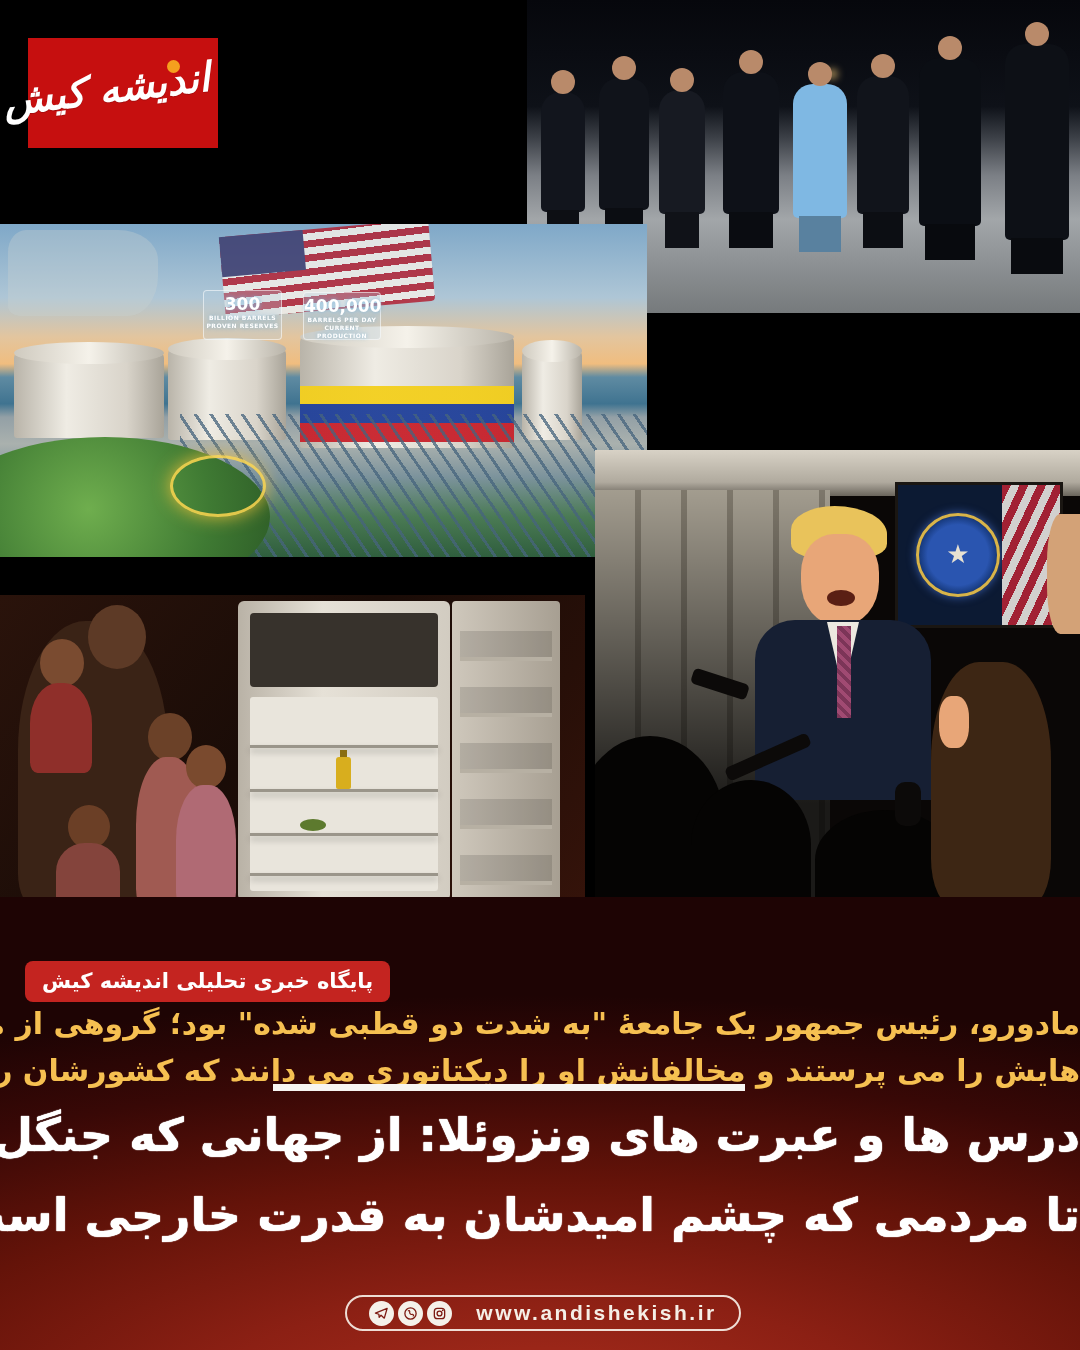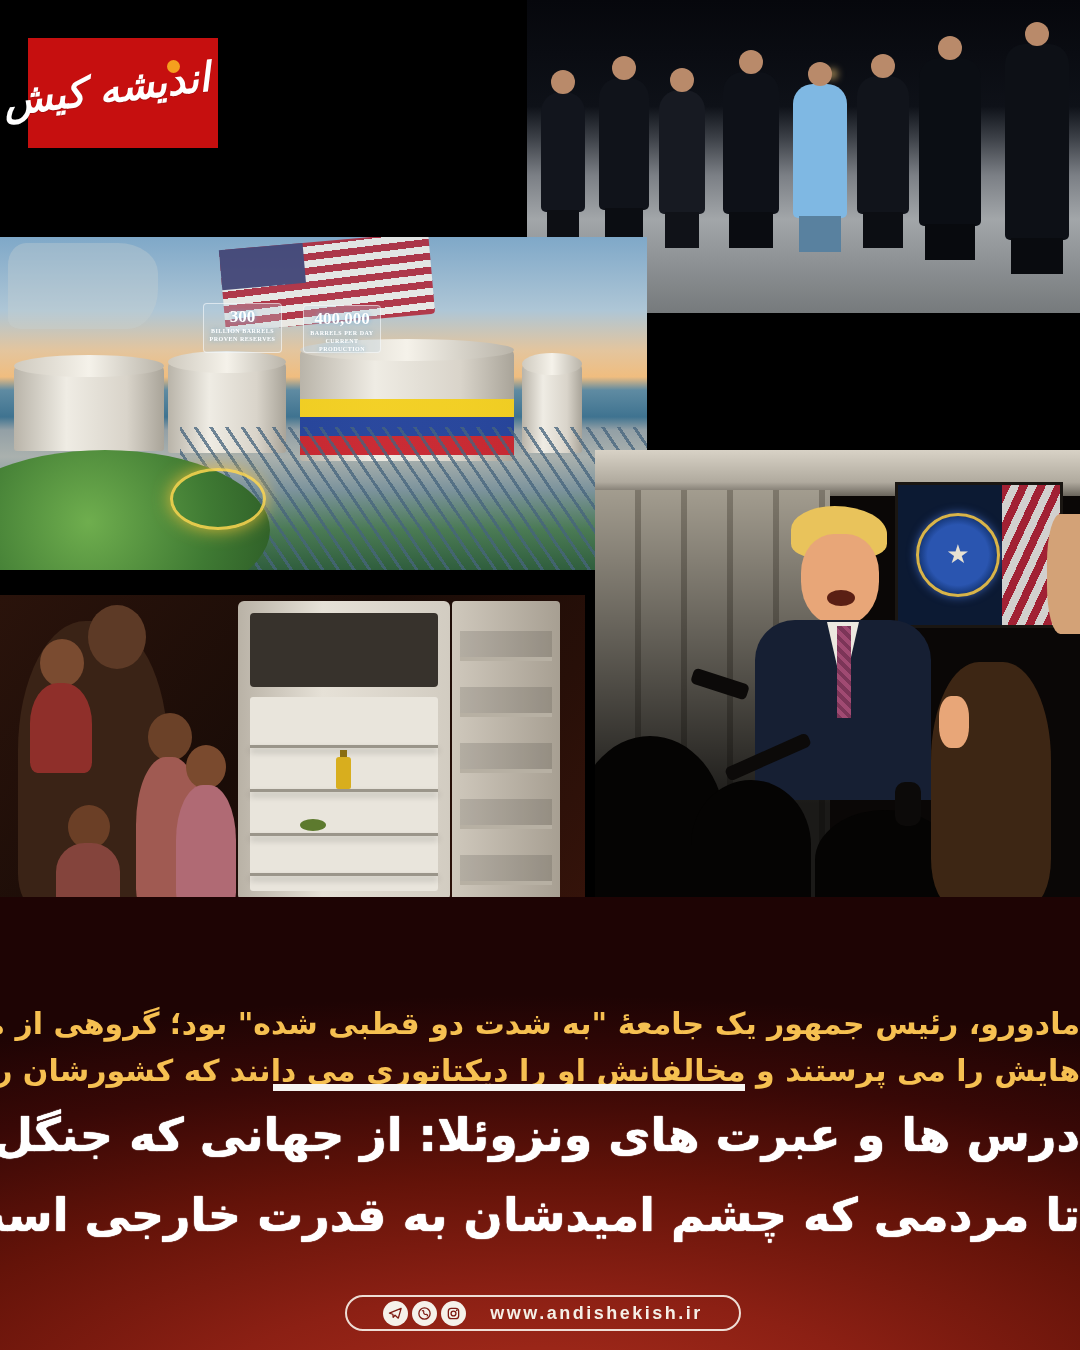--- a/index.html
+++ b/index.html
@@ -19,22 +19,22 @@
   .ph-agents{left:527px;top:0;width:553px;height:313px;overflow:hidden;
     background:linear-gradient(180deg,#06070c 0%,#0e1118 34%,#3c4047 44%,#7b7f85 56%,#a2a6a9 70%,#8d9194 84%,#767a7c 100%);}
   .glow{position:absolute;border-radius:50%;filter:blur(4px);}
   .fig{position:absolute;border-radius:20px 20px 5px 5px;}
   .fig::before{content:"";position:absolute;top:-22px;left:50%;transform:translateX(-50%);
     width:24px;height:24px;border-radius:50%;background:#b98a6a;}
   .fig::after{content:"";position:absolute;bottom:-34px;left:6px;right:6px;height:36px;
     background:inherit;filter:brightness(.7);}
 
   
-  .ph-oil{left:0;top:237px;width:647px;height:333px;overflow:hidden;
-    background:linear-gradient(180deg,#7fa8c8 0%,#aec6d6 22%,#e3c59e 34%,#f0bd7f 42%,#5f8ba2 46%,#3f7390 54%,#93a0a6 58%,#aab1ae 66%,#7c939c 76%,#4a7a54 88%,#2f5e3d 100%);font-family:Liberation Serif, serif;}
+  .ph-oil{left:0;top:224px;width:647px;height:333px;overflow:hidden;
+    background:linear-gradient(180deg,#7fa8c8 0%,#aec6d6 22%,#e3c59e 34%,#f0bd7f 42%,#5f8ba2 46%,#3f7390 54%,#93a0a6 58%,#aab1ae 66%,#7c939c 76%,#4a7a54 88%,#2f5e3d 100%);}
   .tank{position:absolute;background:linear-gradient(90deg,#b9b4a9,#efece4 35%,#d9d4ca 75%,#a9a499);border-radius:6px 6px 3px 3px;}
   .tank::before{content:"";position:absolute;left:0;right:0;top:-10px;height:22px;border-radius:50%;
     background:linear-gradient(90deg,#cfcabf,#f5f2ea 50%,#b9b4a9);}
   .flag-ven{position:absolute;left:0;right:0;bottom:6px;height:56px;
     background:linear-gradient(180deg,#f3cf1d 0 33%,#20409a 33% 66%,#c8222c 66% 100%);opacity:.95;}
   .flag-us{position:absolute;left:222px;top:4px;width:210px;height:82px;transform:rotate(-5deg);
     background:repeating-linear-gradient(178deg,#b22234 0 7px,#f2efe9 7px 14px);opacity:.85;border-radius:4px;}
   .flag-us::before{content:"";position:absolute;left:0;top:0;width:84px;height:40px;background:#3c3b6e;}
   .usmap{position:absolute;left:8px;top:6px;width:150px;height:86px;background:#c9d2d2;opacity:.35;
     border-radius:18px 40px 30px 12px/22px 30px 40px 10px;}
@@ -109,21 +109,21 @@
     font-size:46px;font-weight:bold;white-space:nowrap;text-shadow:0 0 1px #fff,0 0 1px #fff;}
   .h1{top:1108px;} .h2{top:1188px;}
 
   
   .pill{left:345px;top:1295px;width:392px;height:32px;border:2px solid rgba(248,242,234,.9);
     border-radius:18px;display:flex;align-items:center;justify-content:center;gap:24px;}
   .icons{display:flex;gap:4px;}
   .ic{width:25px;height:25px;border-radius:50%;background:#f5f1ea;display:flex;
     align-items:center;justify-content:center;}
   .ic svg{width:15px;height:15px;}
-  .site{color:#f5efe7;font-size:18px;font-weight:bold;letter-spacing:2.5px;
+  .site{color:#f5efe7;font-size:21px;font-weight:bold;letter-spacing:2.5px;
     font-family:"Liberation Sans","DejaVu Sans",sans-serif;}
 </style>
 </head>
 <body>
 
 <div id="canvas">
 
   <div class="abs logo-box">
     <div class="logo-dot"></div>
     <div class="logo-script">اندیشه کیش</div>
@@ -217,20 +217,21 @@
     <div class="head" style="left:148px;top:118px;width:44px;height:48px;background:#6b4128;"></div>
     <div class="person" style="left:136px;top:162px;width:66px;height:150px;background:#a05a52;"></div>
     <div class="head" style="left:186px;top:150px;width:40px;height:44px;background:#7a4a2e;"></div>
     <div class="person" style="left:176px;top:190px;width:60px;height:122px;background:#b06a74;"></div>
     <div class="head" style="left:68px;top:210px;width:42px;height:44px;background:#6b3f26;"></div>
     <div class="person" style="left:56px;top:248px;width:64px;height:64px;background:#84443c;"></div>
   </div>
 
   <div class="abs red-sec"></div>
 
+  <div class="abs badge">پایگاه خبری تحلیلی اندیشه کیش</div>
 
   <div class="abs lede">مادورو، رئیس جمهور یک جامعهٔ "به شدت دو قطبی شده" بود؛ گروهی از مردم ونزوئلا او و آرمان</div>
   <div class="abs lede lede2">هایش را می پرستند و مخالفانش او را دیکتاتوری می دانند که کشورشان را به خاک سیاه نشانده است</div>
   <div class="abs underline"></div>
 
   <div class="abs headline h1">درس ها و عبرت های ونزوئلا: از جهانی که جنگل شده</div>
   <div class="abs headline h2">تا مردمی که چشم امیدشان به قدرت خارجی است!</div>
 
   <div class="abs pill">
     <div class="icons">

